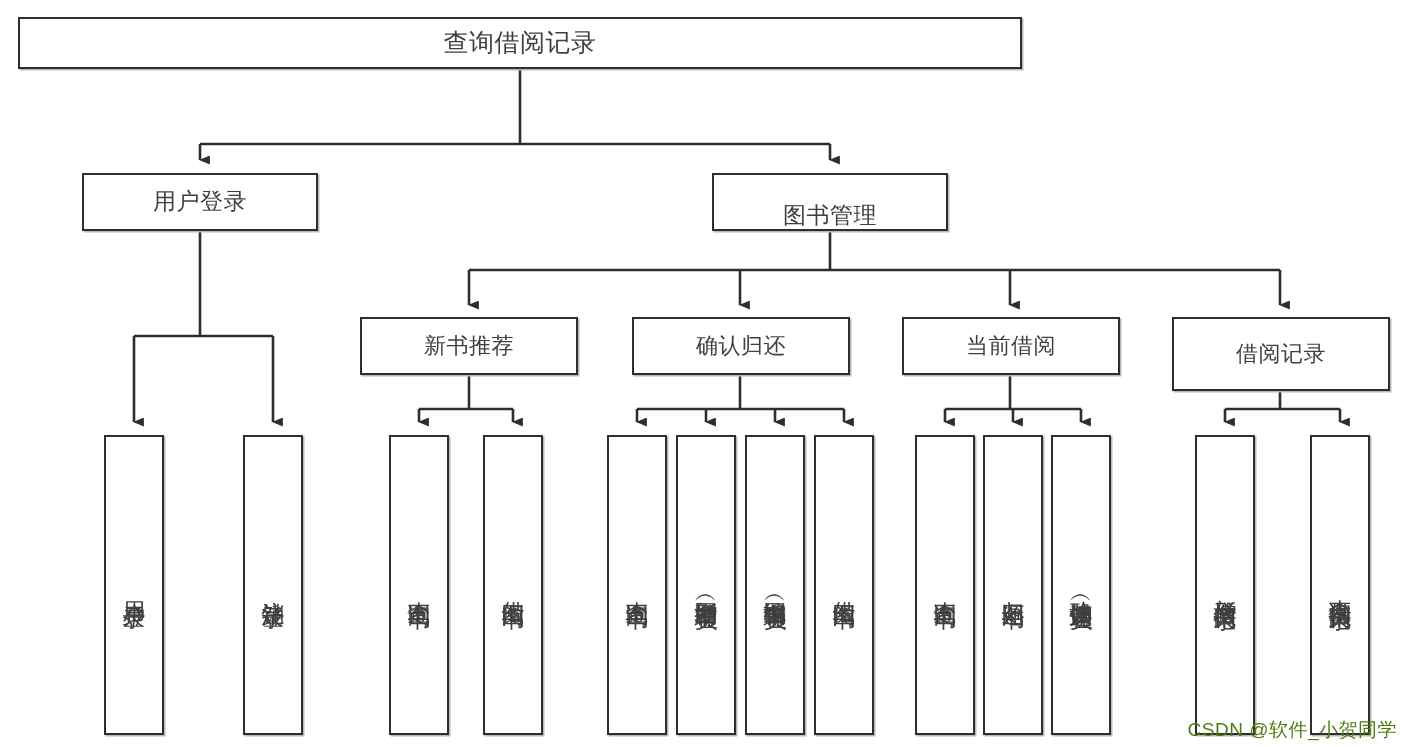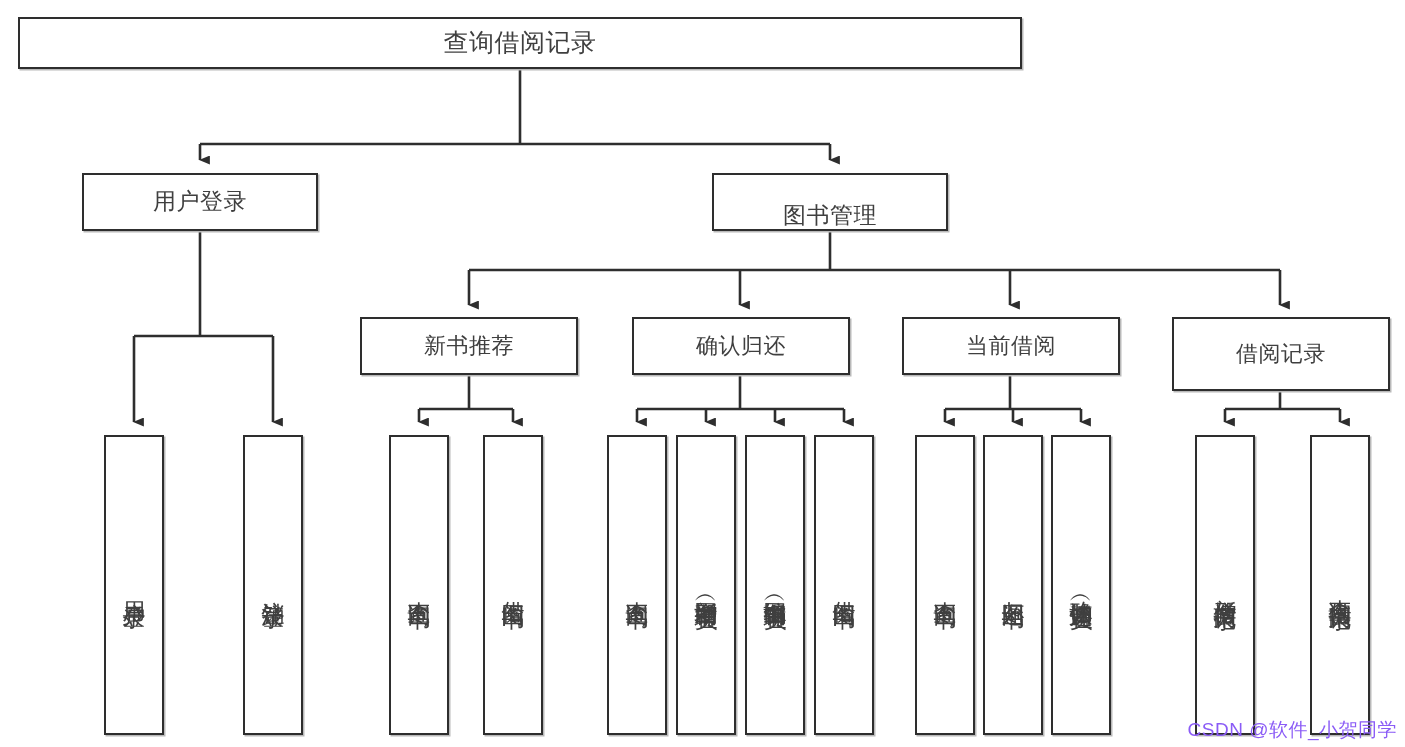--- a/index.html
+++ b/index.html
@@ -72,21 +72,21 @@
     max-height: 278px;
   }
   .node.leaf.tall .label {
     letter-spacing: 1px;
   }
   .watermark {
     position: absolute;
     right: 8px;
     bottom: 4px;
     font-size: 19px;
-    color: #8b5cf6;
+    color: #4d7c0f;
     letter-spacing: 0.5px;
     z-index: 3;
     white-space: nowrap;
   }
 </style>
 </head>
 <body>
 
 <div id="canvas">
 

